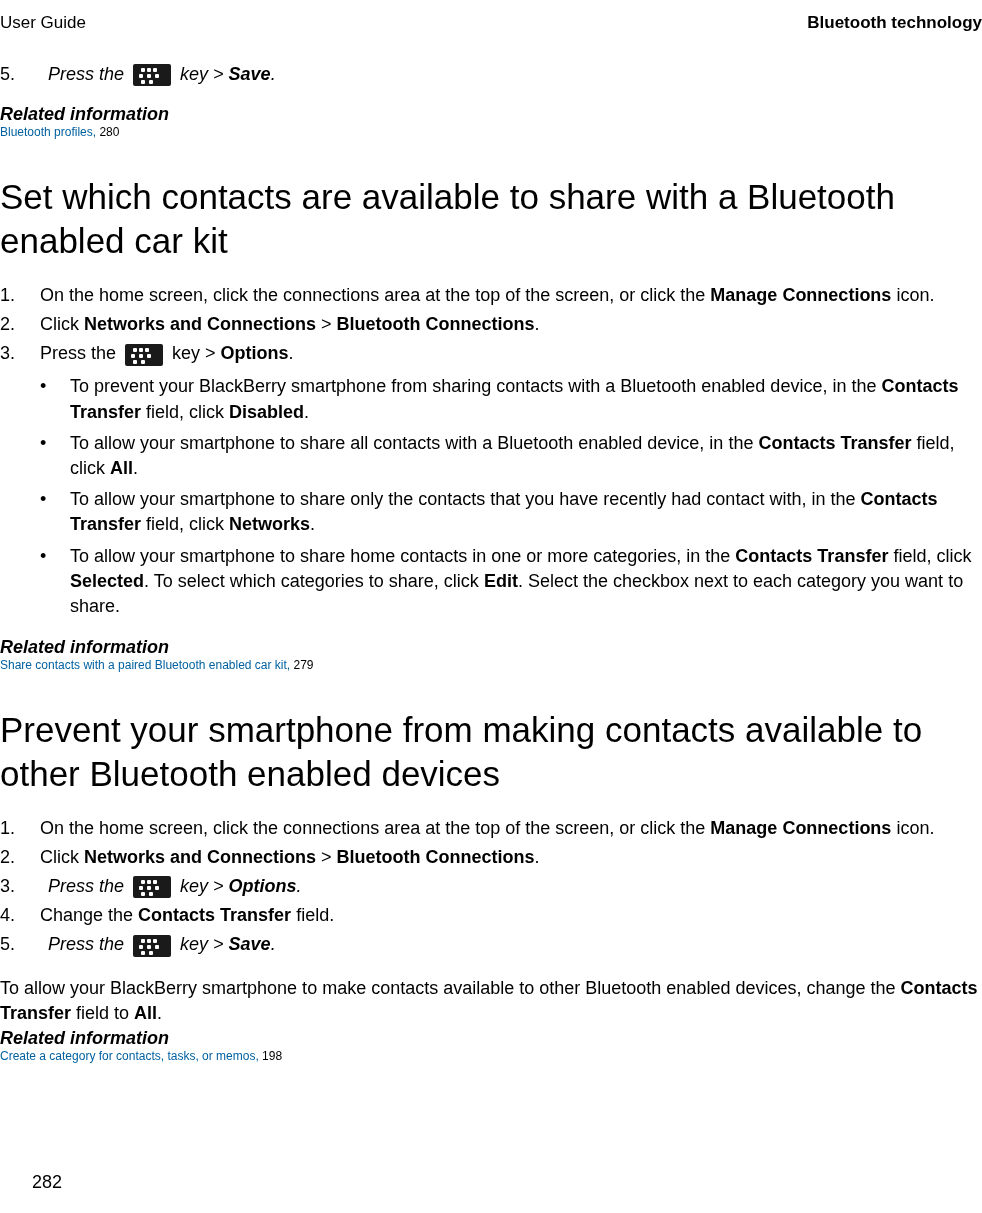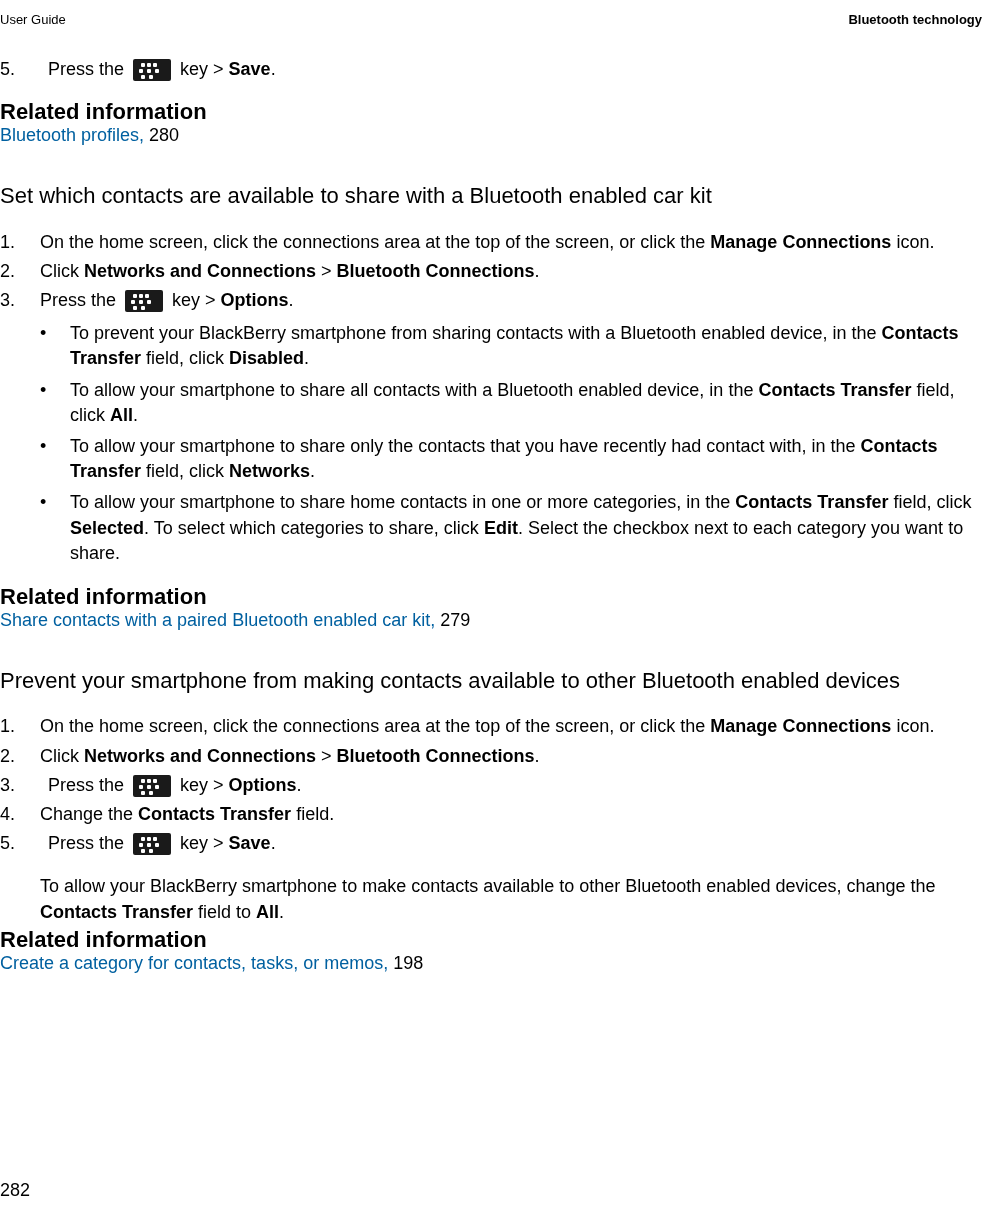--- a/index.html
+++ b/index.html
@@ -16,21 +16,21 @@
     min-height: 1213px;
     box-sizing: border-box;
     padding: 12px 0 20px 0;
     position: relative;
   }
   .header {
     display: flex;
     justify-content: space-between;
     align-items: flex-start;
     padding: 0 0 0 0;
-    font-size: 13px;
+    font-size: 17px;
     line-height: 1.3;
   }
   .header-left { }
   .header-right { text-align: right; font-weight: bold; }
   .content {
     padding: 28px 0 0 0;
   }
   .step-row {
     display: flex;
     align-items: center;
@@ -65,31 +65,32 @@
     width: 4px; height: 4px;
     background: #fff;
     box-shadow: 6px 0 0 #fff, 12px 0 0 #fff,
                 -2px 6px 0 #fff, 6px 6px 0 #fff, 14px 6px 0 #fff,
                 0 12px 0 #fff, 8px 12px 0 #fff;
     border-radius: 1px;
   }
   b, .bold { font-weight: 700; }
   .related-heading {
     font-weight: 700;
-    font-size: 22px;
+    font-size: 18px;
     margin-top: 18px;
+    font-style: italic;
   }
   .link {
     color: #0060a0;
-    font-size: 18px;
+    font-size: 12px;
   }
   .link .pagenum { color: #000; }
   h2.section-title {
     font-weight: 400;
-    font-size: 22px;
+    font-size: 35px;
     line-height: 1.25;
     margin: 36px 8px 20px 0;
   }
   ol.steps {
     list-style: none;
     padding: 0;
     margin: 0 0 0 0;
     counter-reset: step;
   }
   ol.steps > li {
@@ -121,29 +122,29 @@
     flex-shrink: 0;
     text-align: left;
   }
   ul.bullets > li > .txt {
     flex: 1;
   }
   .para {
     font-size: 18px;
     line-height: 1.4;
     margin-top: 18px;
-    padding-left: 40px;
   }
   .footer-pagenum {
     position: absolute;
-    bottom: 12px;
+    bottom: 20px;
     left: 0;
     font-size: 18px;
-  }
-  .indent-gap { padding-left: 8px; }
+    padding-left: 32px;
+  }
+  .indent-gap { padding-left: 8px; font-style: italic; }
 </style>
 </head>
 <body>
 
 <div class="page">
 
   <div class="header">
     <div class="header-left">
       <div>User Guide</div>
     </div>

